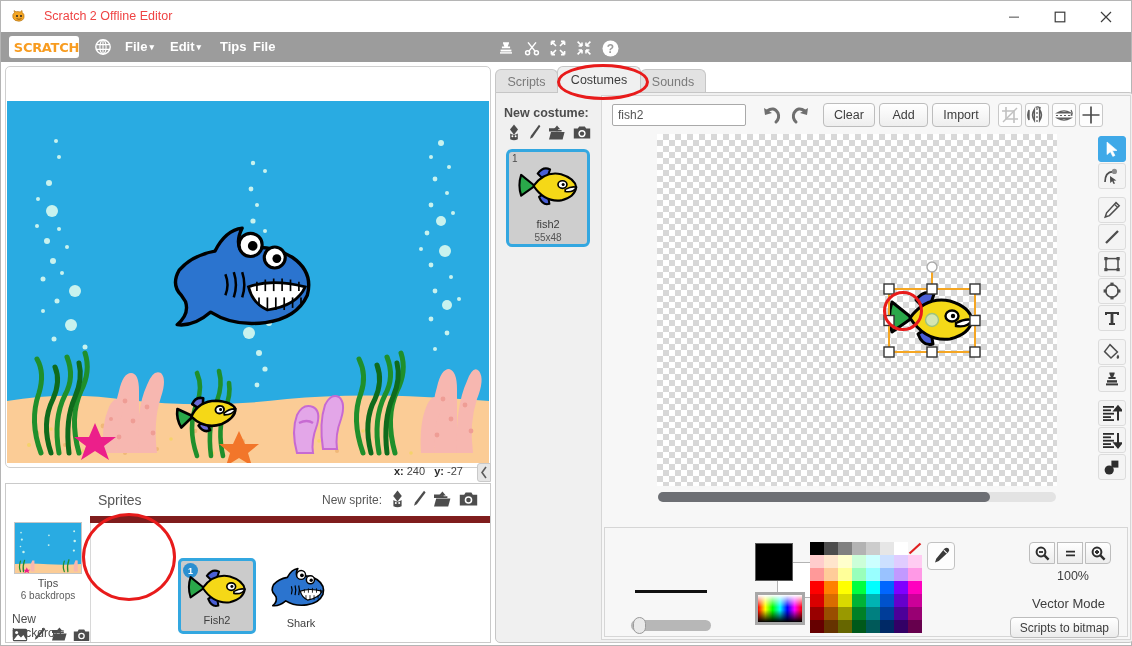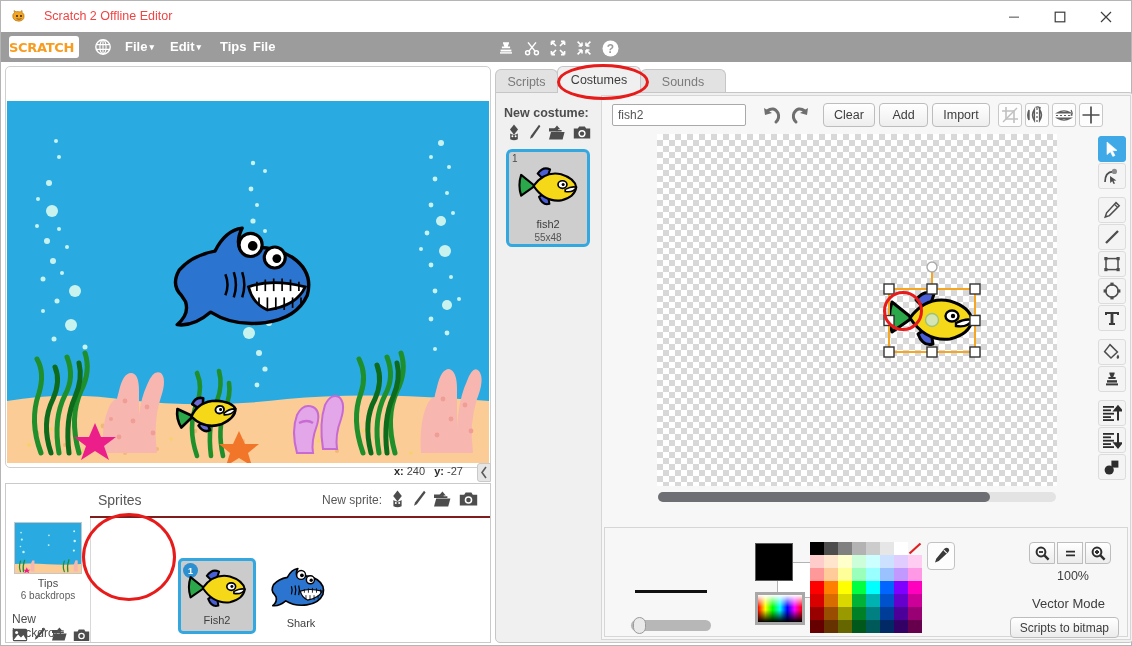--- a/index.html
+++ b/index.html
@@ -15,21 +15,21 @@
   .titlebar{position:absolute;left:0;top:0;width:1130px;height:31px;background:#ffffff;}
   .title-ico{position:absolute;left:10px;top:8px;width:16px;height:16px;}
   .title-text{position:absolute;left:32px;top:8px;font-size:12.5px;color:#ef4444;white-space:nowrap;margin-left:11px;}
   .wbtn{position:absolute;top:0;width:46px;height:31px;display:flex;align-items:center;justify-content:center;}
   .wbtn svg{display:block;}
   .wmin{right:94px;}.wmax{right:48px;}.wcls{right:2px;}
 
   
   .menubar{position:absolute;left:0;top:31px;width:1130px;height:30px;background:#9c9c9c;}
   .logo{position:absolute;left:8px;top:4px;width:70px;height:22px;
-    background:#ffffff;border-radius:3px;display:flex;align-items:center;justify-content:flex-start;}
+    background:#ffffff;border-radius:3px;display:flex;align-items:center;justify-content:flex-end;}
   .logo-text{font-family:"DejaVu Sans",sans-serif;font-weight:bold;font-size:13px;color:#f89c20;letter-spacing:-0.3px;
     -webkit-text-stroke:0px;}
   .globe{position:absolute;left:93px;top:6px;width:18px;height:18px;}
   .mitem{position:absolute;top:7px;font-size:13px;color:#ffffff;font-weight:bold;white-space:nowrap;}
   .mcar{font-size:9px;margin-left:2px;position:relative;top:-1px;}
   .toolicons{position:absolute;left:494px;top:5px;height:22px;display:flex;gap:4px;align-items:center;}
   .toolicons .ti{width:22px;height:22px;display:flex;align-items:center;justify-content:center;}
 
   
   .stagepanel{position:absolute;left:4px;top:65px;width:486px;height:402px;
@@ -40,21 +40,21 @@
   .greenflag{position:absolute;right:52px;top:8px;}
   .stopbtn{position:absolute;right:16px;top:8px;width:21px;height:21px;}
 
   .stage{position:absolute;left:1px;top:34px;width:482px;height:362px;overflow:hidden;background:#29abe2;}
   .coordbar{position:absolute;left:4px;top:463px;width:486px;height:18px;}
   .coord{position:absolute;right:28px;top:1px;font-size:11px;color:#2b2b2b;font-weight:bold;}
   .coord span.v{font-weight:normal;color:#444;}
   .collapse-tab{position:absolute;right:0px;top:-1px;width:14px;height:19px;background:#e6e6e6;border:1px solid #c9c9c9;border-radius:3px 0 0 3px;box-sizing:border-box;}
 
   .spritepanel{position:absolute;left:4px;top:482px;width:486px;height:160px;background:#ffffff;border:1px solid #cacaca;box-sizing:border-box;}
-  .sp-header{position:absolute;left:84px;top:0;right:0;height:32px;background:#ffffff;border-bottom:2px solid #7f1d1d;}
+  .sp-header{position:absolute;left:84px;top:0;right:0;height:32px;background:#ffffff;border-bottom:7px solid #7f1d1d;}
   .sp-title{position:absolute;left:8px;top:8px;font-size:14px;color:#575757;}
   .newsprite-lbl{position:absolute;right:108px;top:9px;font-size:12px;color:#575757;white-space:nowrap;}
   .newsprite-icons{position:absolute;right:12px;top:6px;display:flex;gap:7px;align-items:center;}
   .sp-left{position:absolute;left:0;top:0;width:84px;bottom:0;background:#ffffff;border-right:1px solid #d8d8d8;}
   .stage-thumb{position:absolute;left:8px;top:38px;width:68px;height:52px;border:1px solid #c6c6c6;box-sizing:border-box;overflow:hidden;background:#29abe2;}
   .stage-cap{position:absolute;left:0;top:93px;width:84px;text-align:center;font-size:11px;color:#4d4d4d;}
   .stage-sub{position:absolute;left:0;top:106px;width:84px;text-align:center;font-size:10px;color:#5c5c5c;}
   .newbackdrop-lbl{position:absolute;left:6px;top:128px;font-size:12px;color:#4d4d4d;}
   .newbackdrop-icons{position:absolute;left:6px;top:143px;display:flex;gap:5px;align-items:center;}
   .sp-list{position:absolute;left:84px;top:32px;right:0;bottom:0;padding:8px 0 0 4px;}
@@ -590,21 +590,21 @@
   </div>
 
   <div class="editor">
     <div class="tabs">
       <div class="tab" style="left:0;width:63px;">
         <span>Scripts</span>
       </div>
       <div class="tab active" style="left:62px;width:84px;">
         <span>Costumes</span>
       </div>
-      <div class="tab" style="left:145px;width:86px;">
+      <div class="tab" style="left:145px;width:66px;">
         <span>Sounds</span>
       </div>
     </div>
 
     <div class="helptab">
       <svg width="14" height="14" viewBox="0 0 14 14">
           <circle cx="7" cy="7" r="6" fill="none" stroke="#9a9a9a" stroke-width="1.3"></circle>
           <text x="7" y="10.4" font-size="9" font-family="Liberation Sans, sans-serif" fill="#9a9a9a" text-anchor="middle">?</text>
         </svg>
     </div>

